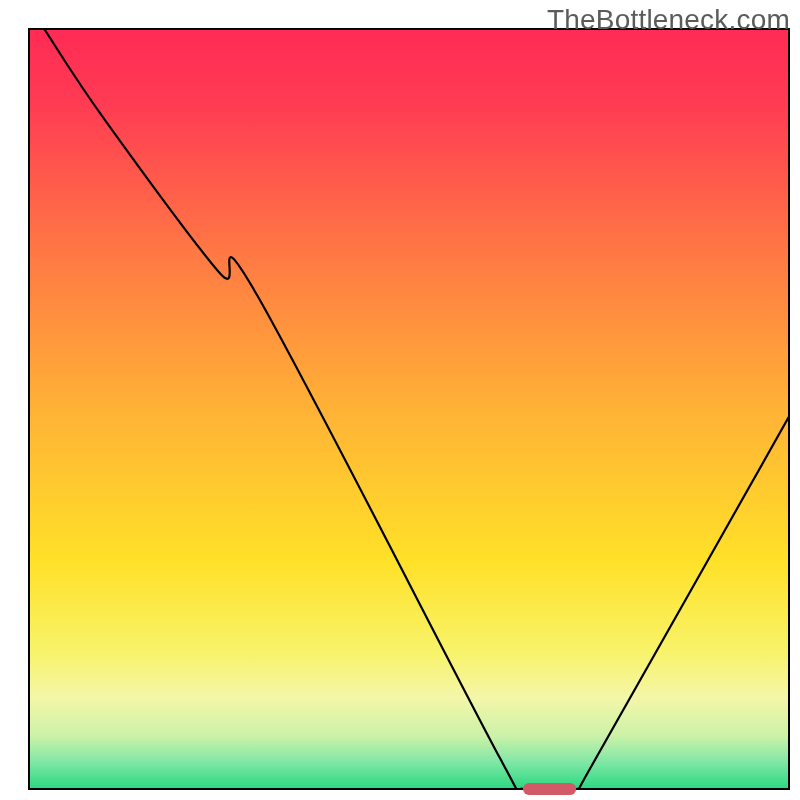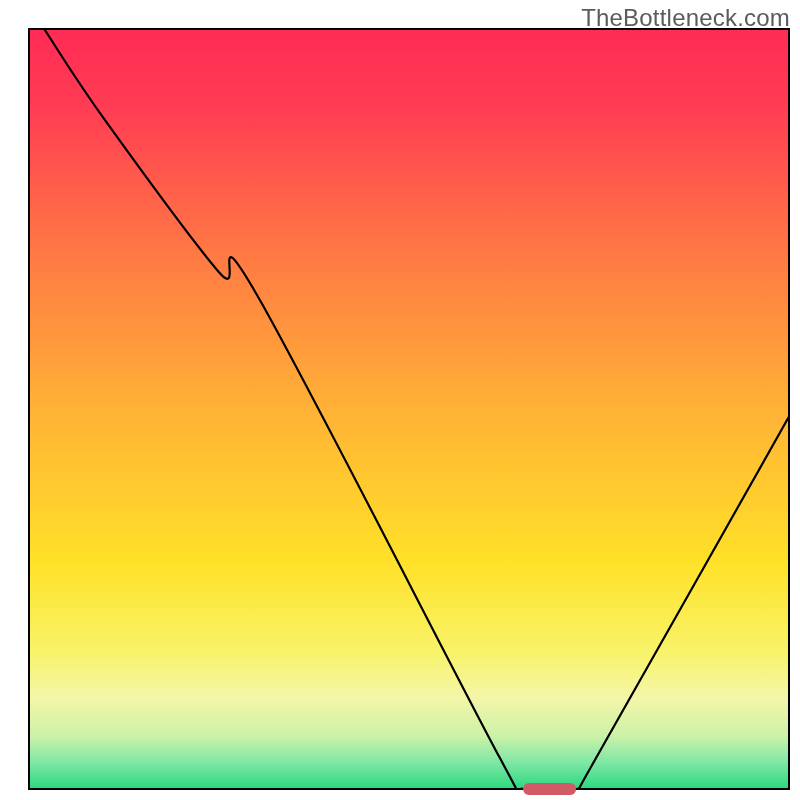--- a/index.html
+++ b/index.html
@@ -7,21 +7,21 @@
   .chart-wrap {
     position: relative;
     width: 800px;
     height: 800px;
   }
   .watermark {
     position: absolute;
     top: 4px;
     right: 10px;
     font-family: Arial, Helvetica, sans-serif;
-    font-size: 24px;
+    font-size: 28px;
     color: #5b5b5b;
     letter-spacing: 0.2px;
     font-weight: 500;
     z-index: 10;
   }
   svg.plot {
     position: absolute;
     inset: 0;
     width: 800px;
     height: 800px;

